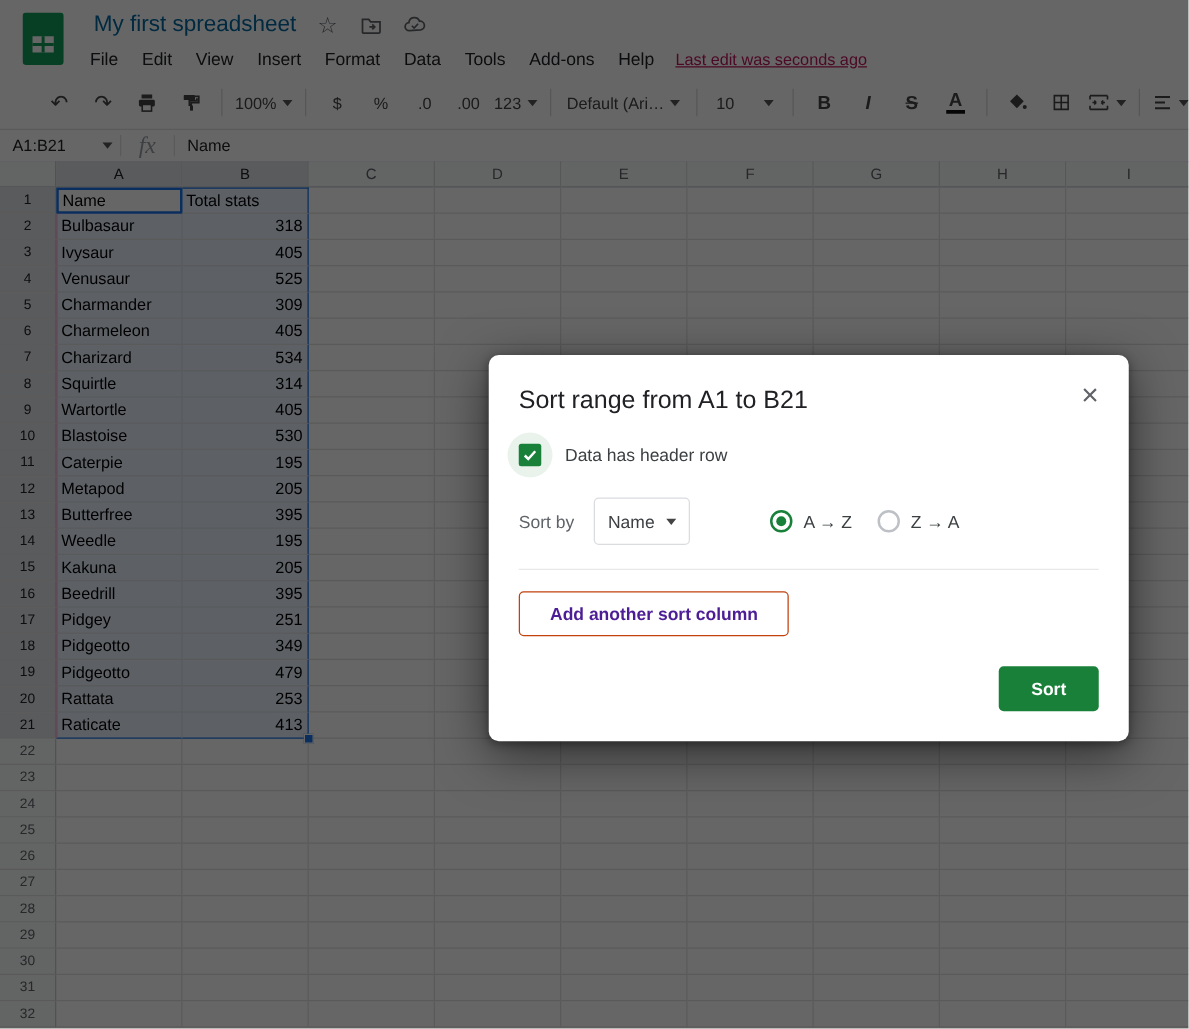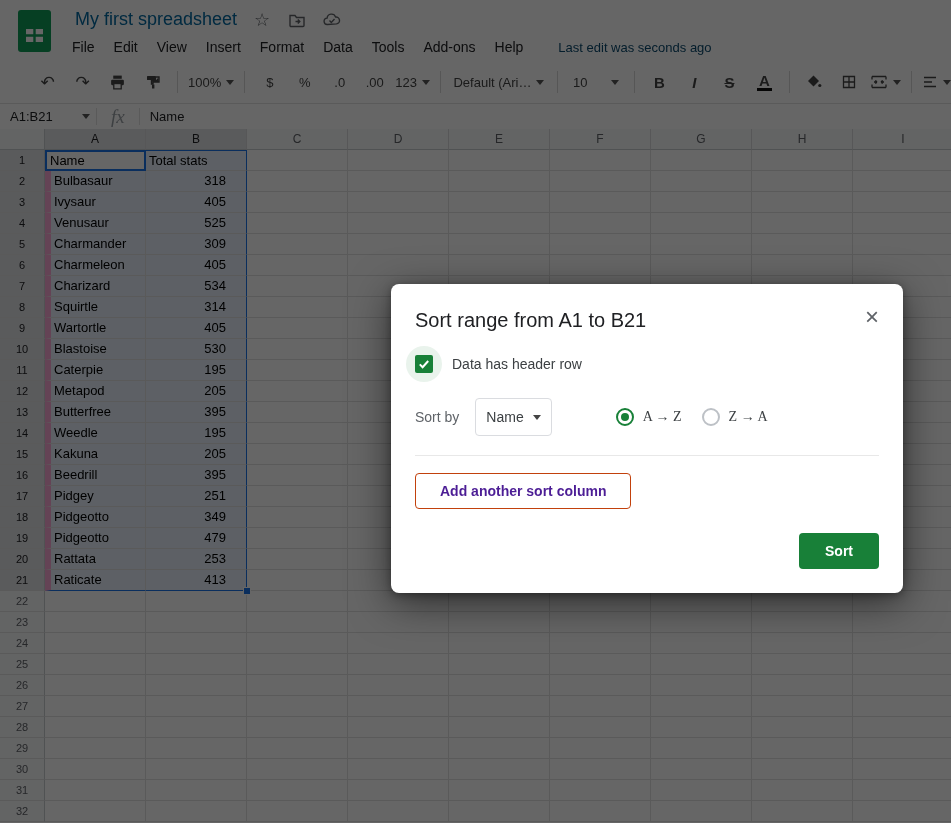--- a/index.html
+++ b/index.html
@@ -8,21 +8,21 @@
 
   
   .topbar{position:absolute;top:0;left:0;right:0;height:61px;background:#fff;}
   .logo{position:absolute;left:18px;top:10px;}
   .title-row{position:absolute;left:75px;top:9px;display:flex;align-items:center;gap:15px;}
   .doc-title{font-size:18px;color:#0369a1;}
   .t-icon{width:20px;height:20px;display:flex;align-items:center;justify-content:center;color:#5f6368;}
   .star{font-size:18px;line-height:1;}
   .menubar{position:absolute;left:70px;top:38px;display:flex;align-items:center;}
   .menu-item{font-size:14px;color:#202124;margin-right:15px;padding:1px 2px;}
-  .last-edit{font-size:13px;color:#0c4a6e;margin-left:18px;}
+  .last-edit{font-size:13px;color:#be185d;text-decoration:underline;}
 
   
   .toolbar{position:absolute;top:61px;left:0;right:0;height:42px;background:#fff;
            border-bottom:1px solid #e0e0e0;display:flex;align-items:center;padding-left:30px;}
   .tb-btn{display:flex;align-items:center;justify-content:center;height:30px;min-width:29px;
           padding:0 3px;color:#444;font-size:13px;flex:none;}
   .tb-txt{font-size:13px;color:#444;}
   .tb-sep{width:1px;height:22px;background:#d7d7d7;margin:0 7px;flex:none;}
   .caret{width:0;height:0;border-left:4px solid transparent;border-right:4px solid transparent;
          border-top:5px solid #555;margin-left:5px;}
@@ -53,24 +53,24 @@
          font-size:12px;text-align:center;line-height:21px;}
   .col-h.hsel{background:#e1e3e6;color:#202124;}
   .grow{display:flex;height:21px;}
   .row-h{width:45px;flex:none;box-sizing:border-box;background:#f8f9fa;
          border-right:1px solid #c9cccf;border-bottom:1px solid #e2e2e2;
          font-size:11px;color:#5f6368;text-align:center;line-height:21px;}
   .row-h.hsel{background:#e1e3e6;color:#202124;}
   .cell{width:101px;flex:none;box-sizing:border-box;border-right:1px solid #e2e2e2;
         border-bottom:1px solid #e2e2e2;font-size:13px;color:#000;line-height:20px;
         padding:0 3px;overflow:hidden;white-space:nowrap;}
-  .cell.num{text-align:right;padding-right:20px;}
+  .cell.num{text-align:right;padding-right:4px;}
   .cell.sel{background:rgba(26,115,232,0.10);}
   .cell.active{border:2px solid #1a73e8;background:#fff;line-height:17px;}
-  .cell.bl{border-left:6px solid #f9a8d4;}
+  .cell.bl{border-left:1px solid #f9a8d4;}
   .cell.br{border-right-color:#1a73e8;}
   .cell.bb{border-bottom-color:#1a73e8;}
   .cell.bt{border-top:1px solid #1a73e8;}
   .fill-handle{position:absolute;left:243px;top:458px;width:6px;height:6px;
                background:#1a73e8;border:1px solid #fff;}
 
   
   .scrim{position:absolute;inset:0;background:rgba(0,0,0,0.6);z-index:50;}
   .dialog{position:absolute;left:391px;top:284px;width:512px;box-sizing:border-box;
           background:#fff;border-radius:8px;z-index:60;padding:24px;
@@ -84,21 +84,21 @@
   .checkbox{width:18px;height:18px;border-radius:2px;background:#188038;
             display:flex;align-items:center;justify-content:center;}
   .cb-label{font-size:14px;color:#3c4043;margin-left:10px;}
   .sort-row{margin-top:16px;display:flex;align-items:center;}
   .sort-by{font-size:14px;color:#5f6368;}
   .dropdown{margin-left:16px;height:38px;min-width:69px;box-sizing:border-box;
             border:1px solid #dadce0;border-radius:4px;display:flex;align-items:center;
             padding:0 10px;background:#fff;}
   .dd-value{font-size:14px;color:#3c4043;}
   .dropdown .caret{border-top-color:#444;margin-left:9px;}
-  .radio-group{display:flex;align-items:center;margin-left:64px;gap:20px;font-family:Liberation Serif, serif;}
+  .radio-group{display:flex;align-items:center;margin-left:64px;gap:20px;}
   .radio-opt{display:flex;align-items:center;gap:9px;}
   .radio{width:14px;height:14px;border-radius:50%;box-sizing:content-box;flex:none;}
   .radio.on{border:2px solid #188038;position:relative;}
   .radio.on::after{content:"";position:absolute;left:3px;top:3px;width:8px;height:8px;
                    border-radius:50%;background:#188038;}
   .radio.off{border:2px solid #bdc1c6;}
   .radio-label{font-size:14px;color:#3c4043;}
   .dlg-divider{margin-top:19px;border-top:1px solid #e8e8e8;height:0;}
   .add-row{margin-top:17px;}
   .btn{display:inline-flex;align-items:center;justify-content:center;height:36px;

